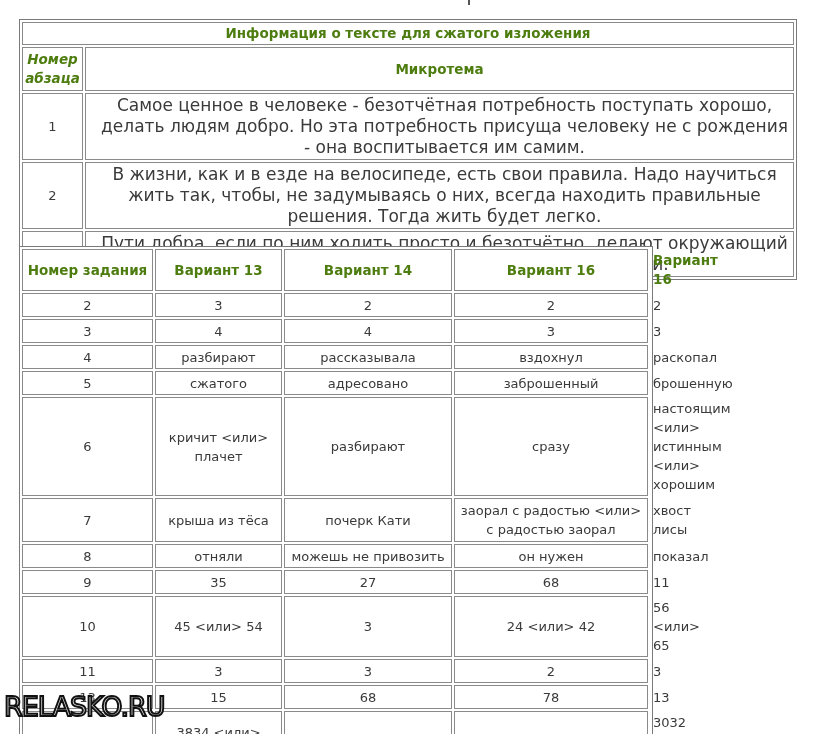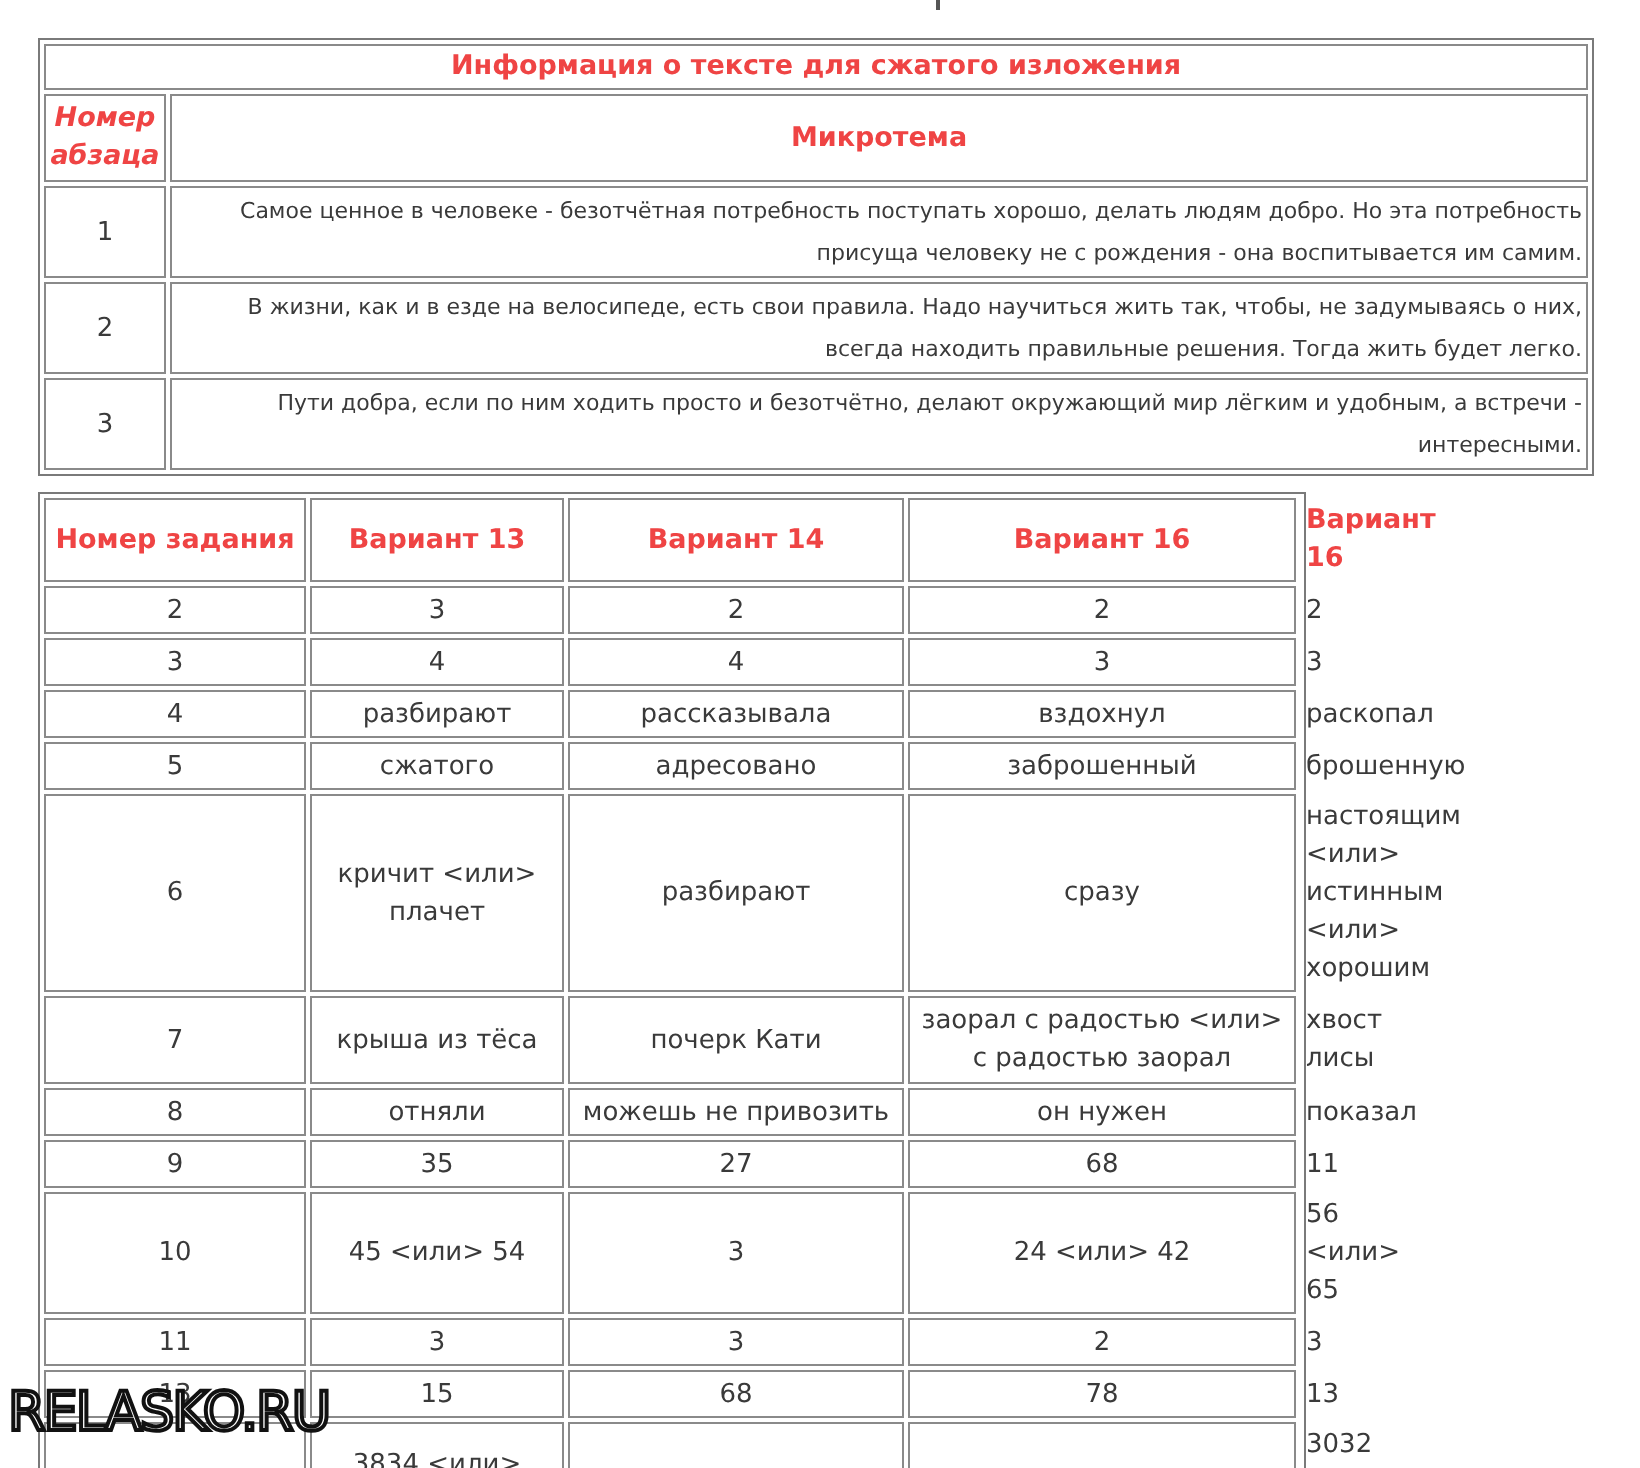--- a/index.html
+++ b/index.html
@@ -16,24 +16,24 @@
     border: 1px solid #7a7a7a; background: #fff;
     table-layout: fixed;
   }
   table.t td, table.t th {
     border: 1px solid #8a8a8a;
     padding: 1px 2px;
     font-size: 13px;
     line-height: 19px;
     color: #3a3a3a;
   }
-  table.t th { color: #ef4444; font-weight: bold; text-align: center; font-size: 13.5px; }
+  table.t th { color: #4d7c0f; font-weight: bold; text-align: center; font-size: 13.5px; }
   #info { top: 19px; width: 778px; }
   #info td.num { text-align: center; vertical-align: middle; }
-  #info td.txt { text-align: right; padding-left: 12px; font-size: 11px; line-height: 21px; }
+  #info td.txt { text-align: center; padding-left: 12px; font-size: 17px; line-height: 21px; }
   #info th.caption { height: 18px; }
   #info th.h-num { height: 40px; line-height: 19px; font-style: italic; }
   #answers { top: 246px; width: 634px; }
   #answers td { text-align: center; vertical-align: middle; height: 20px; }
   #answers td.multi { height: 40px; }
   #answers td.triple { height: 60px; }
   .watermark {
     position: absolute; left: 4px; top: 691px;
     font-family: "DejaVu Sans", sans-serif;
     font-size: 27px; font-weight: normal; letter-spacing: -1px;

